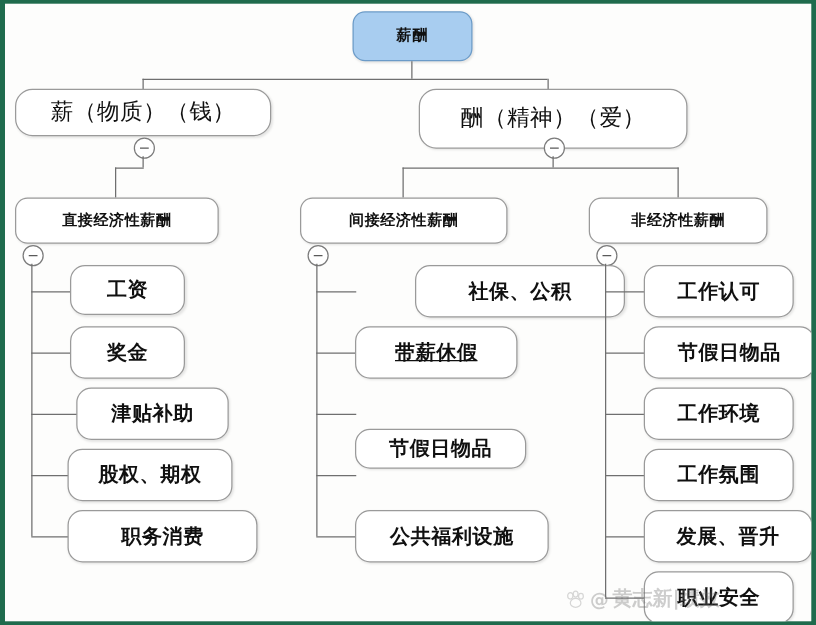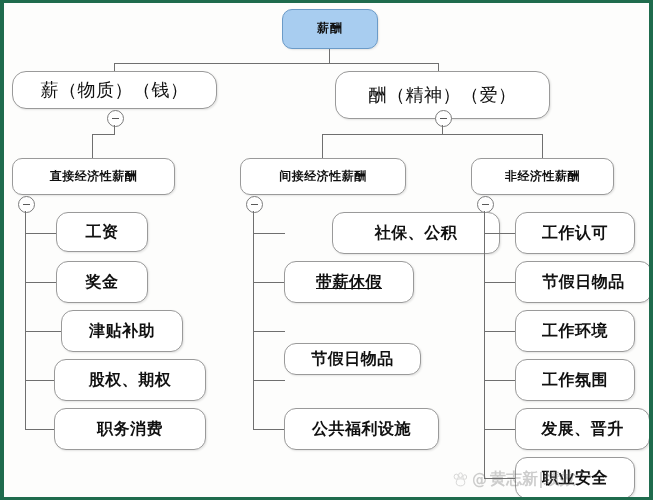--- a/index.html
+++ b/index.html
@@ -171,21 +171,21 @@
     <div class="vline" style="left:21px; top:208px; height:218px;"></div>
     <div class="hline" style="left:21px; top:230px; width:32px;"></div>
     <div class="hline" style="left:21px; top:279px; width:32px;"></div>
     <div class="hline" style="left:21px; top:328px; width:37px;"></div>
     <div class="hline" style="left:21px; top:377px; width:30px;"></div>
     <div class="hline" style="left:21px; top:426px; width:30px;"></div>
 
     <div class="node leaf" style="left:52px; top:209px; width:92px;  height:40px;">工资</div>
     <div class="node leaf" style="left:52px; top:258px; width:92px;  height:42px;">奖金</div>
     <div class="node leaf" style="left:57px; top:307px; width:122px; height:42px;">津贴补助</div>
-    <div class="node leaf" style="left:50px; top:356px; width:152px; height:42px;">股权、期权</div>
+    <div class="node leaf" style="left:50px; top:356px; width:132px; height:42px;">股权、期权</div>
     <div class="node leaf" style="left:50px; top:405px; width:152px; height:42px;">职务消费</div>
 
     <div class="vline" style="left:249px; top:208px; height:218px;"></div>
     <div class="hline" style="left:249px; top:230px; width:32px;"></div>
     <div class="hline" style="left:249px; top:279px; width:32px;"></div>
     <div class="hline" style="left:249px; top:328px; width:32px;"></div>
     <div class="hline" style="left:249px; top:377px; width:32px;"></div>
     <div class="hline" style="left:249px; top:426px; width:32px;"></div>
 
     <div class="node leaf" style="left:280px; top:209px; width:168px; height:42px;margin-left:48px;">社保、公积</div>

